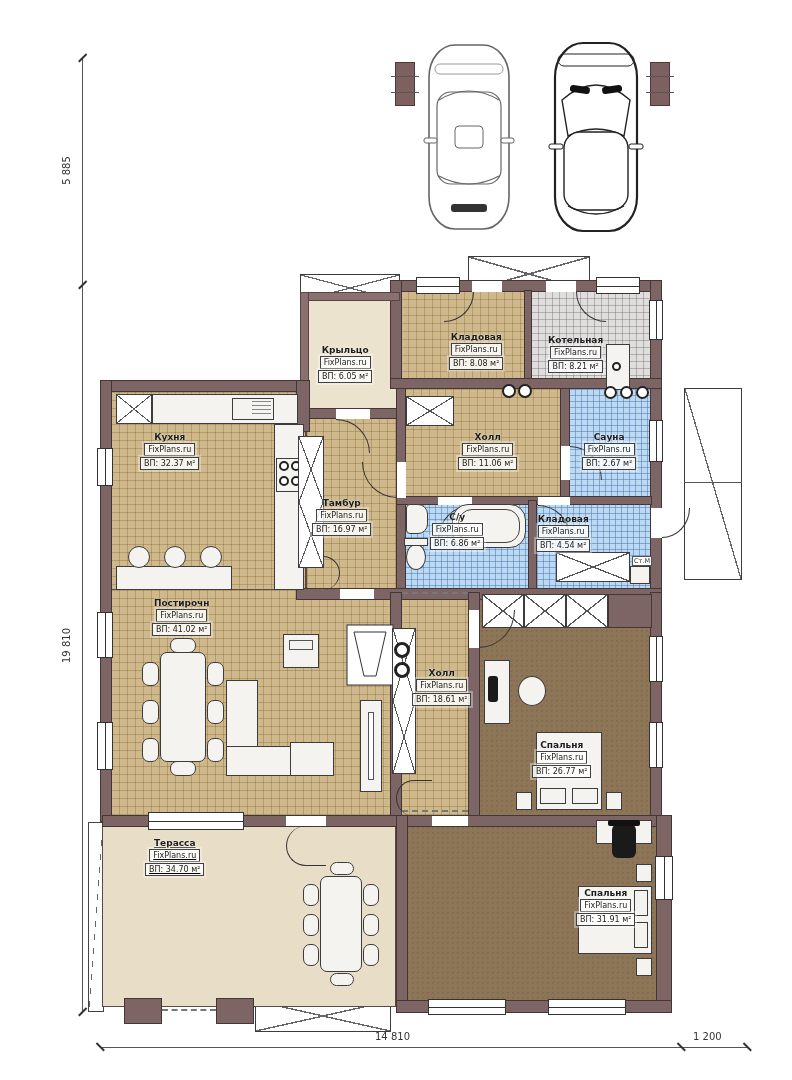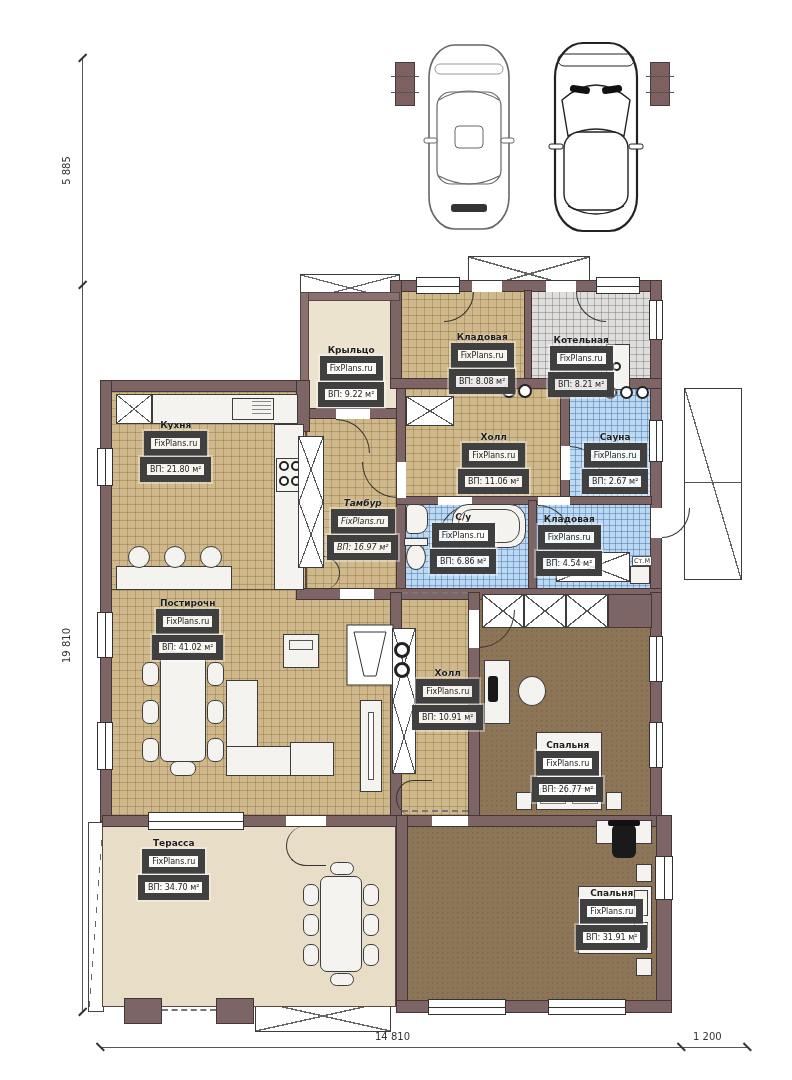--- a/index.html
+++ b/index.html
@@ -45,21 +45,21 @@
   .winv:after{content:"";position:absolute;top:0;left:50%;height:100%;width:1px;background:#333;}
   .arc{position:absolute;box-sizing:border-box;}
   .arc-bl{border-left:1px solid #333;border-bottom:1px solid #333;border-bottom-left-radius:100% 100%;}
   .arc-br{border-right:1px solid #333;border-bottom:1px solid #333;border-bottom-right-radius:100% 100%;}
   .arc-tl{border-left:1px solid #333;border-top:1px solid #333;border-top-left-radius:100% 100%;}
   .arc-tr{border-right:1px solid #333;border-top:1px solid #333;border-top-right-radius:100% 100%;}
   .dash-h{position:absolute;border-top:2px dashed #777;}
   
   .lbl{position:absolute;display:flex;flex-direction:column;align-items:center;gap:1px;z-index:30;}
   .lbl-name{font-size:9px;font-weight:bold;color:#1c1c1c;white-space:nowrap;text-shadow:0 0 2px rgba(255,255,255,.9);}
-  .lbl-box{font-size:8px;color:#222;background:rgba(255,255,255,.85);border:7px solid #404040;
+  .lbl-box{font-size:8px;color:#222;background:rgba(255,255,255,.85);border:1px solid #404040;
            padding:0 3px;line-height:11px;white-space:nowrap;box-shadow:0 0 0 2px rgba(255,255,255,.35);}
   .tiny{position:absolute;font-size:6.5px;color:#333;background:#fff;border:1px solid #555;padding:0 1px;line-height:8px;z-index:25;}
   
   .dim-line{position:absolute;background:#555;}
   .dim-tick{position:absolute;width:11px;height:1.5px;background:#333;}
   .dim-text{position:absolute;font-size:10px;color:#333;white-space:nowrap;}
   .rot{transform:rotate(-90deg);transform-origin:center;}
   .post{position:absolute;box-sizing:border-box;background:#7e6060;border:1px solid #4b3a3a;}
   .post:before,.post:after{content:"";position:absolute;left:-5px;right:-5px;height:1px;background:#555;}
   .post:before{top:30%;} .post:after{top:68%;}
@@ -316,38 +316,38 @@
   <div class="furn rr" style="left:303px;top:944px;width:16px;height:22px;"></div>
   <div class="furn rr" style="left:363px;top:884px;width:16px;height:22px;"></div>
   <div class="furn rr" style="left:363px;top:914px;width:16px;height:22px;"></div>
   <div class="furn rr" style="left:363px;top:944px;width:16px;height:22px;"></div>
   <div class="furn rr" style="left:330px;top:862px;width:24px;height:13px;"></div>
   <div class="furn rr" style="left:330px;top:973px;width:24px;height:13px;"></div>
 
   <div class="lbl" style="left:318px;top:345px;">
     <div class="lbl-name">Крыльцо</div>
     <div class="lbl-box">FixPlans.ru</div>
-    <div class="lbl-box">ВП: 9.22 м²</div>
+    <div class="lbl-box">ВП: 6.05 м²</div>
   </div>
   <div class="lbl" style="left:425px;top:332px;margin-left:24px;">
     <div class="lbl-name">Кладовая</div>
     <div class="lbl-box">FixPlans.ru</div>
     <div class="lbl-box">ВП: 8.08 м²</div>
   </div>
   <div class="lbl" style="left:548px;top:335px;">
     <div class="lbl-name">Котельная</div>
     <div class="lbl-box">FixPlans.ru</div>
     <div class="lbl-box">ВП: 8.21 м²</div>
   </div>
-  <div class="lbl" style="left:140px;top:420px;text-align:right;">
+  <div class="lbl" style="left:140px;top:432px;text-align:right;">
     <div class="lbl-name">Кухня</div>
     <div class="lbl-box">FixPlans.ru</div>
-    <div class="lbl-box">ВП: 21.80 м²</div>
-  </div>
-  <div class="lbl" style="left:327px;top:498px;font-style:italic;">
+    <div class="lbl-box">ВП: 32.37 м²</div>
+  </div>
+  <div class="lbl" style="left:312px;top:498px;">
     <div class="lbl-name">Тамбур</div>
     <div class="lbl-box">FixPlans.ru</div>
     <div class="lbl-box">ВП: 16.97 м²</div>
   </div>
   <div class="lbl" style="left:458px;top:432px;">
     <div class="lbl-name">Холл</div>
     <div class="lbl-box">FixPlans.ru</div>
     <div class="lbl-box">ВП: 11.06 м²</div>
   </div>
   <div class="lbl" style="left:582px;top:432px;">
@@ -366,28 +366,28 @@
     <div class="lbl-box">ВП: 4.54 м²</div>
   </div>
   <div class="lbl" style="left:152px;top:598px;">
     <div class="lbl-name">Постирочн</div>
     <div class="lbl-box">FixPlans.ru</div>
     <div class="lbl-box">ВП: 41.02 м²</div>
   </div>
   <div class="lbl" style="left:412px;top:668px;">
     <div class="lbl-name">Холл</div>
     <div class="lbl-box">FixPlans.ru</div>
-    <div class="lbl-box">ВП: 10.91 м²</div>
+    <div class="lbl-box">ВП: 18.61 м²</div>
   </div>
   <div class="lbl" style="left:532px;top:740px;">
     <div class="lbl-name">Спальня</div>
     <div class="lbl-box">FixPlans.ru</div>
     <div class="lbl-box">ВП: 26.77 м²</div>
   </div>
-  <div class="lbl" style="left:138px;top:838px;">
+  <div class="lbl" style="left:145px;top:838px;text-decoration:underline;">
     <div class="lbl-name">Терасса</div>
     <div class="lbl-box">FixPlans.ru</div>
     <div class="lbl-box">ВП: 34.70 м²</div>
   </div>
   <div class="lbl" style="left:576px;top:888px;">
     <div class="lbl-name">Спальня</div>
     <div class="lbl-box">FixPlans.ru</div>
     <div class="lbl-box">ВП: 31.91 м²</div>
   </div>
 

